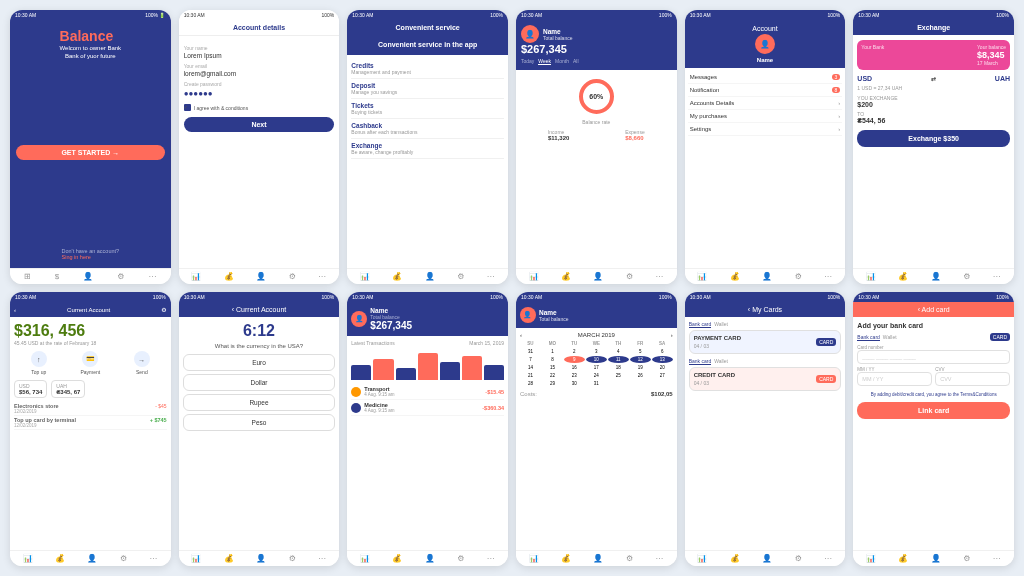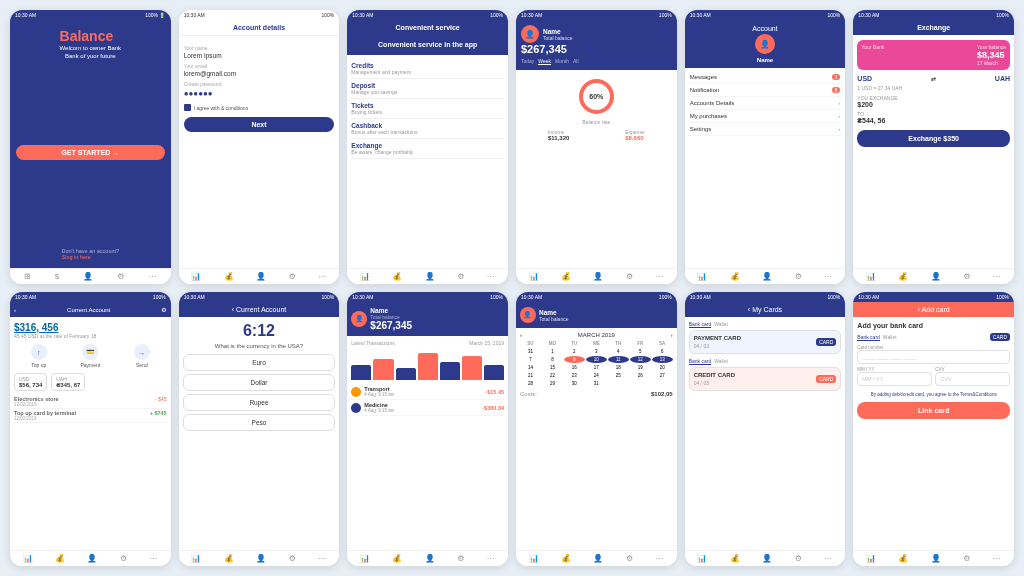--- a/index.html
+++ b/index.html
@@ -148,21 +148,21 @@
     .s6-row { display: flex; justify-content: space-between; align-items: center; margin-bottom: 3px; }
     .s6-currency { font-size: 7px; font-weight: bold; color: #2d3a8c; }
     .s6-rate { font-size: 5px; color: #999; }
     .s6-exchange-btn { background: #2d3a8c; color: white; border-radius: 8px; padding: 5px; text-align: center; font-size: 7px; font-weight: bold; margin-top: 6px; }
     .s6-you-exchange { font-size: 5px; color: #999; }
     .s6-exchange-val { font-size: 7px; font-weight: bold; color: #333; }
 
     
     .s7-header { background: #2d3a8c; color: white; padding: 4px; display: flex; align-items: center; justify-content: space-between; }
     .s7-body { padding: 5px 4px; flex: 1; }
-    .s7-balance { font-size: 10px; font-weight: bold; color: #0369a1; text-decoration: underline; }
+    .s7-balance { font-size: 16px; font-weight: bold; color: #4d7c0f; }
     .s7-sub { font-size: 5px; color: #999; margin-bottom: 5px; }
     .s7-actions { display: flex; justify-content: space-around; margin-bottom: 5px; }
     .s7-action { text-align: center; font-size: 5px; color: #555; }
     .s7-action-icon { width: 16px; height: 16px; border-radius: 50%; background: #e8f0fe; margin: 0 auto 2px; display: flex; align-items: center; justify-content: center; font-size: 7px; }
     .s7-currencies { display: flex; gap: 4px; margin-bottom: 4px; }
     .s7-curr-box { border: 1px solid #ddd; border-radius: 4px; padding: 2px 4px; font-size: 5px; }
     .s7-curr-label { color: #999; }
     .s7-curr-value { font-weight: bold; color: #333; font-size: 6px; }
     .s7-transactions { font-size: 5px; }
     .s7-trans-row { display: flex; justify-content: space-between; color: #666; padding: 1px 0; border-bottom: 1px solid #f5f5f5; }

